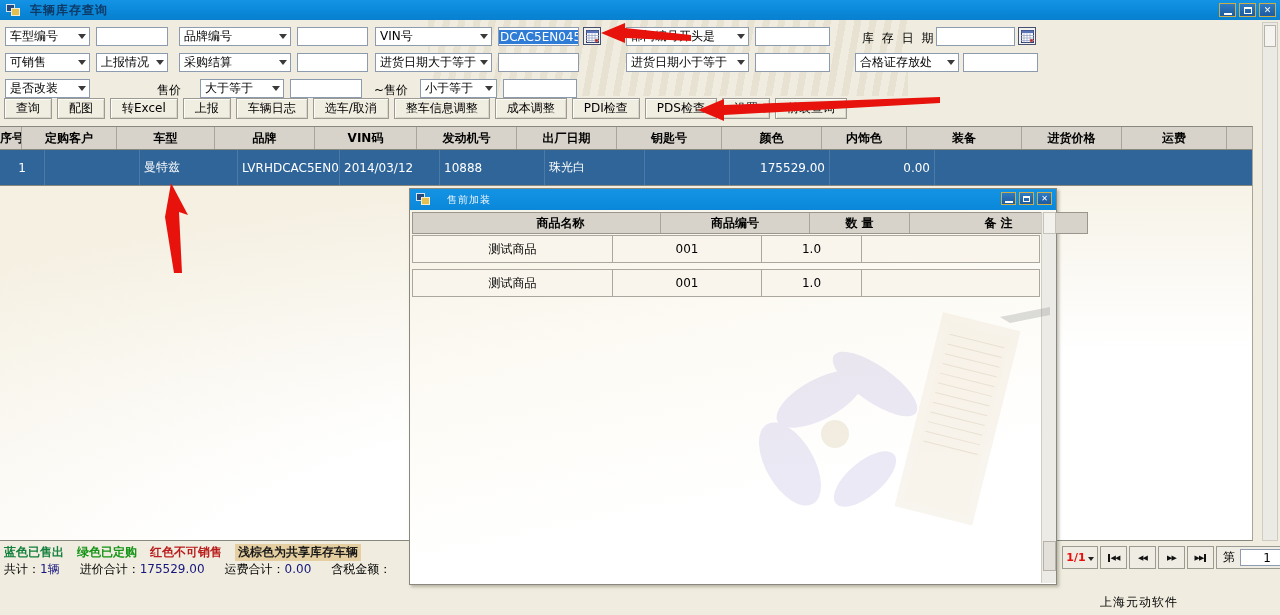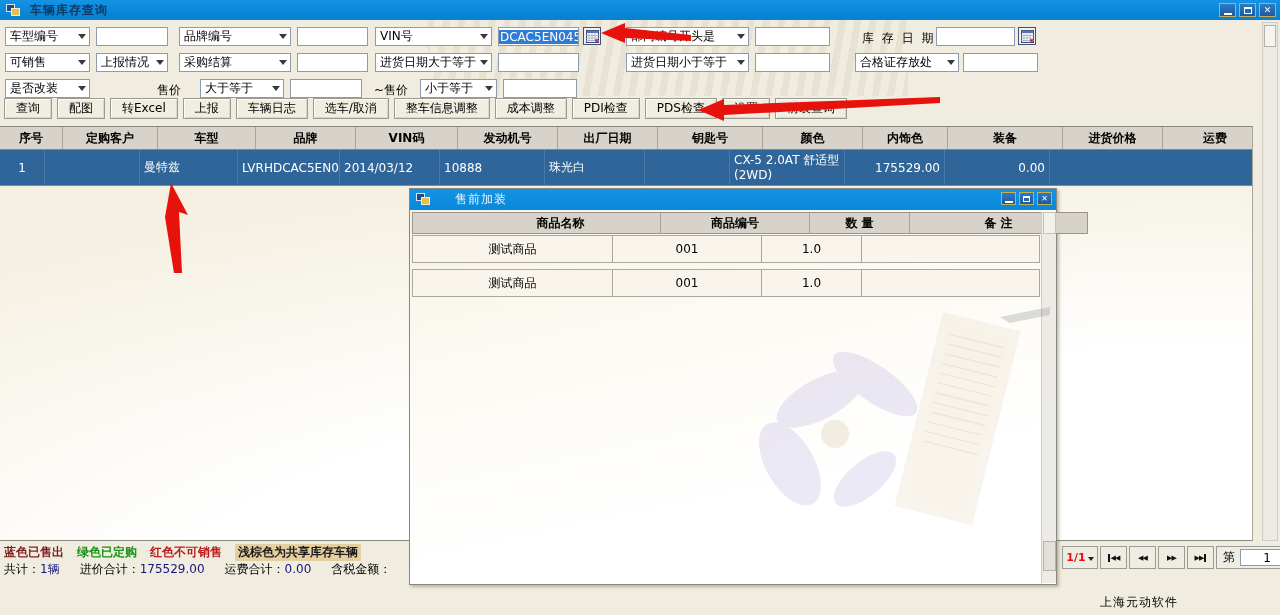--- a/index.html
+++ b/index.html
@@ -61,21 +61,21 @@
   .grow .rc.wrap { white-space:normal; line-height:1.25; }
 
   
   #vscroll { position:absolute; left:1262px; top:22px; width:16px; height:519px;
     background:#eceae5; border:1px solid #cfccc4; }
   #vscroll .thumb { position:absolute; left:1px; top:2px; width:12px; height:22px;
     background:#f6f4f0; border:1px solid #b5b2aa; }
 
   
   #legend { position:absolute; left:4px; top:544px; display:flex; gap:13px; font-weight:bold; }
-  .lg-blue { color:#7f1d1d; }
+  .lg-blue { color:#15803d; }
   .lg-green { color:#169416; }
   .lg-red { color:#b91c1c; }
   .lg-tan { color:#1a1a1a; background:#e5cfa0; padding:0 3px; }
   #summary { position:absolute; left:4px; top:561px; display:flex; font-weight:normal; }
   #summary .pair { margin-right:20px; white-space:nowrap; }
   #summary .val { color:#15157d; }
 
   
   #pager { position:absolute; left:1062px; top:546px; height:24px; display:flex; }
   .pg-box { height:23px; background:#efece3; border:1px solid #9b9b93; margin-right:2px;
@@ -90,21 +90,21 @@
     font:12px "DejaVu Sans",sans-serif; margin:0 5px; }
 
   #company { position:absolute; left:1100px; top:594px; letter-spacing:1px; }
 
   
   #popup { position:absolute; left:409px; top:188px; width:648px; height:397px; z-index:60;
     background:linear-gradient(168deg,#f6f1e4 0%,#fcfaf3 35%,#ffffff 72%);
     border:1px solid #88887f; box-shadow:2px 2px 3px rgba(80,70,50,.35); }
   #popup .ptitle { position:absolute; left:0; top:0; width:100%; height:21px;
     background:linear-gradient(180deg,#1493e4,#0a87d8); display:flex; align-items:center; }
-  #popup .ptitle .ttl { margin-left:24px; color:#eef5fb; font-size:12px; letter-spacing:1px; }
+  #popup .ptitle .ttl { margin-left:16px; color:#eef5fb; font-size:10px; letter-spacing:1px; }
   #popup .winbtns { top:3px; }
   #popup .winbtn { width:15px; height:13px; font-size:8px; }
   .phead { position:absolute; left:2px; top:23px; display:flex; height:22px;
     background:#d7d3ca; border:1px solid #9a968d;padding-left:48px; }
   .phead .hc { flex:none; text-align:center; line-height:20px; font-weight:bold; border-right:1px solid #a9a59c; }
   .phead .hc:last-child { border-right:none; }
   .prow { position:absolute; left:2px; display:flex; height:28px;
     background:#f9f5ec; border:1px solid #aba79e; }
   .prow .rc { flex:none; text-align:center; line-height:26px; border-right:1px solid #aba79e; overflow:hidden; }
   .prow .rc:last-child { border-right:none; }
@@ -241,21 +241,21 @@
   <div class="tbtn">整车信息调整</div>
   <div class="tbtn">成本调整</div>
   <div class="tbtn">PDI检查</div>
   <div class="tbtn">PDS检查</div>
   <div class="tbtn">设置</div>
   <div class="tbtn">前装查询</div>
 </div>
 
 <div id="grid">
   <div class="ghead">
-    <span class="hc" style="width:63px">序号</span>
+    <span class="hc" style="width:22px">序号</span>
     <span class="hc" style="width:95px">定购客户</span>
     <span class="hc" style="width:98px">车型</span>
     <span class="hc" style="width:100px">品牌</span>
     <span class="hc" style="width:102px">VIN码</span>
     <span class="hc" style="width:100px">发动机号</span>
     <span class="hc" style="width:100px">出厂日期</span>
     <span class="hc" style="width:105px">钥匙号</span>
     <span class="hc" style="width:100px">颜色</span>
     <span class="hc" style="width:85px">内饰色</span>
     <span class="hc" style="width:115px">装备</span>
@@ -264,21 +264,20 @@
   </div>
   <div class="grow">
     <span class="rc ctr" style="width:45px">1</span>
     <span class="rc" style="width:95px"></span>
     <span class="rc" style="width:98px">曼特兹</span>
     <span class="rc" style="width:102px">LVRHDCAC5EN04</span>
     <span class="rc" style="width:100px">2014/03/12</span>
     <span class="rc" style="width:105px">10888</span>
     <span class="rc" style="width:100px">珠光白</span>
     <span class="rc" style="width:85px"></span>
-    <span class="rc wrap" style="width:115px">CX-5 2.0AT 舒适型(2WD)</span>
     <span class="rc num" style="width:100px">175529.00</span>
     <span class="rc num" style="width:105px">0.00</span>
   </div>
 </div>
 
 <div id="vscroll">
   <div class="thumb"></div>
 </div>
 
 <div id="legend">

